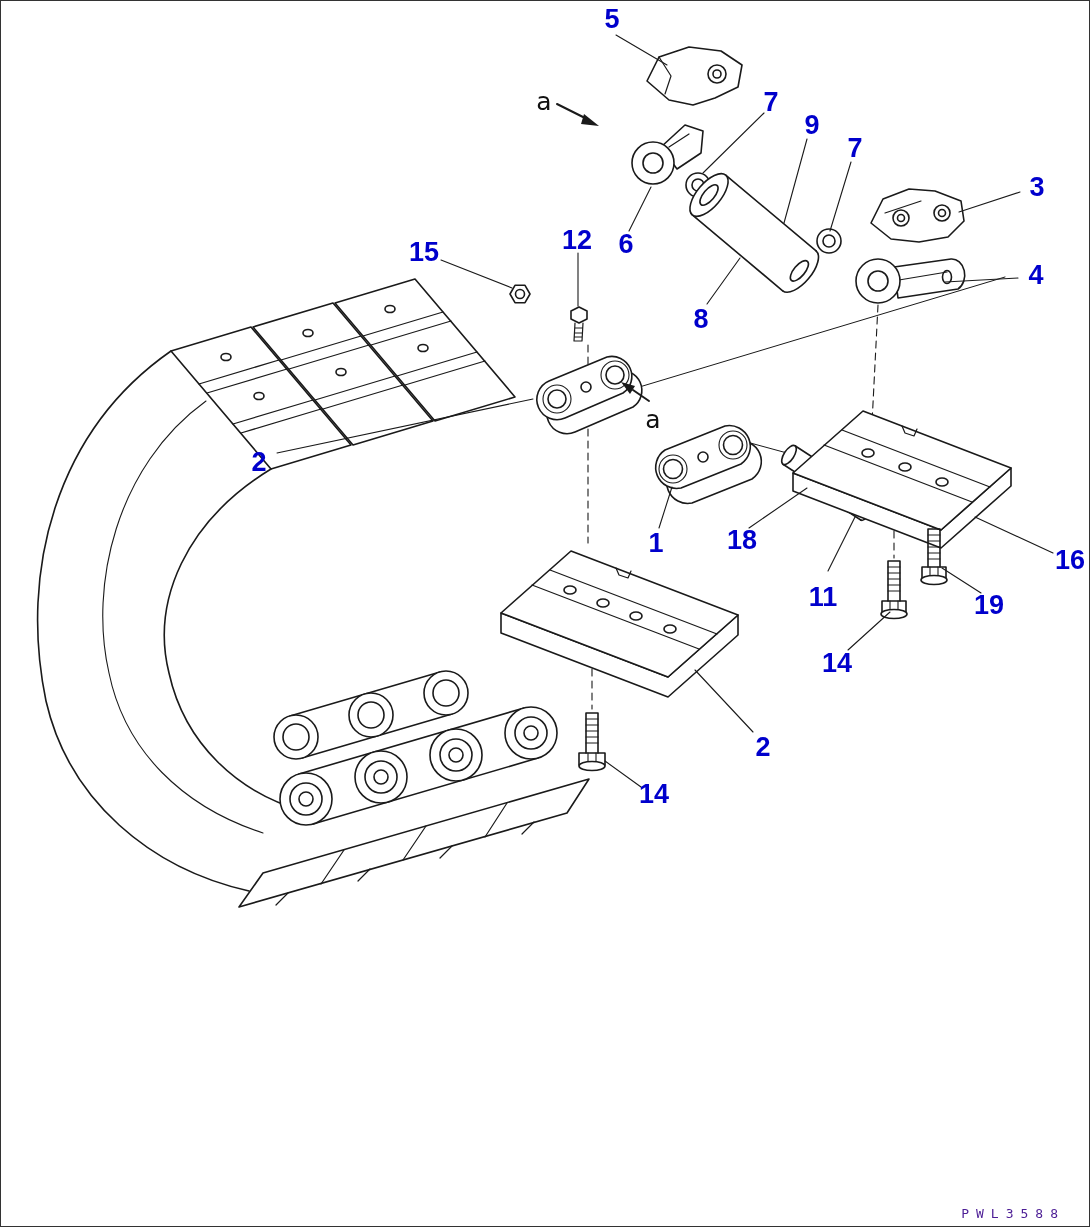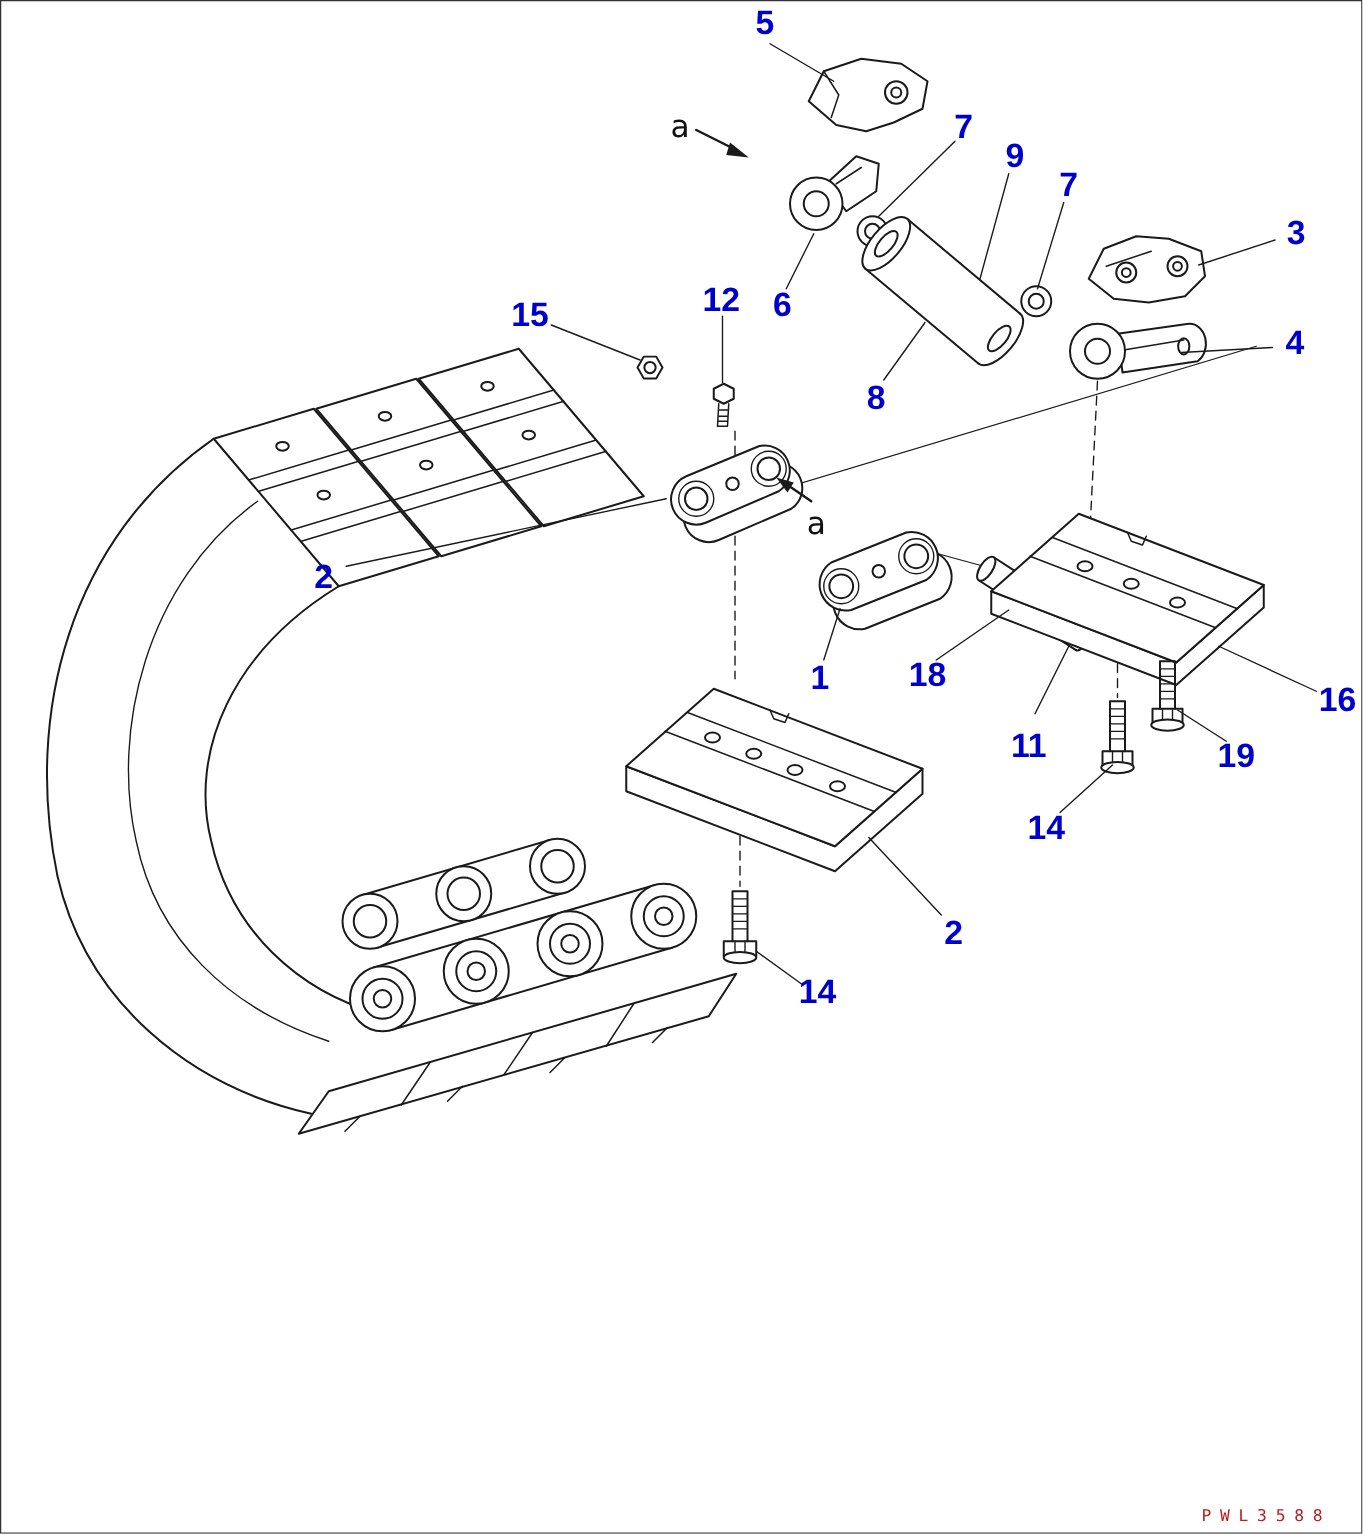--- a/index.html
+++ b/index.html
@@ -31,21 +31,21 @@
     font-weight:500;
     line-height:1;
     font-family:"DejaVu Sans",sans-serif;
   }
   .drawing-code{
     position:absolute;
     right:24px;bottom:5px;
     font-family:"DejaVu Sans Mono",monospace;
     font-size:13px;
     letter-spacing:7px;
-    color:#b91c1c;
+    color:#4c1d95;
   }
 </style>
 </head>
 <body>
 
 <div class="stage">
 
   <svg class="drawing" width="1090" height="1227" viewBox="0 0 1090 1227" fill="none" stroke="currentColor" stroke-width="1.6" stroke-linejoin="round" stroke-linecap="round">
 
     <g>

